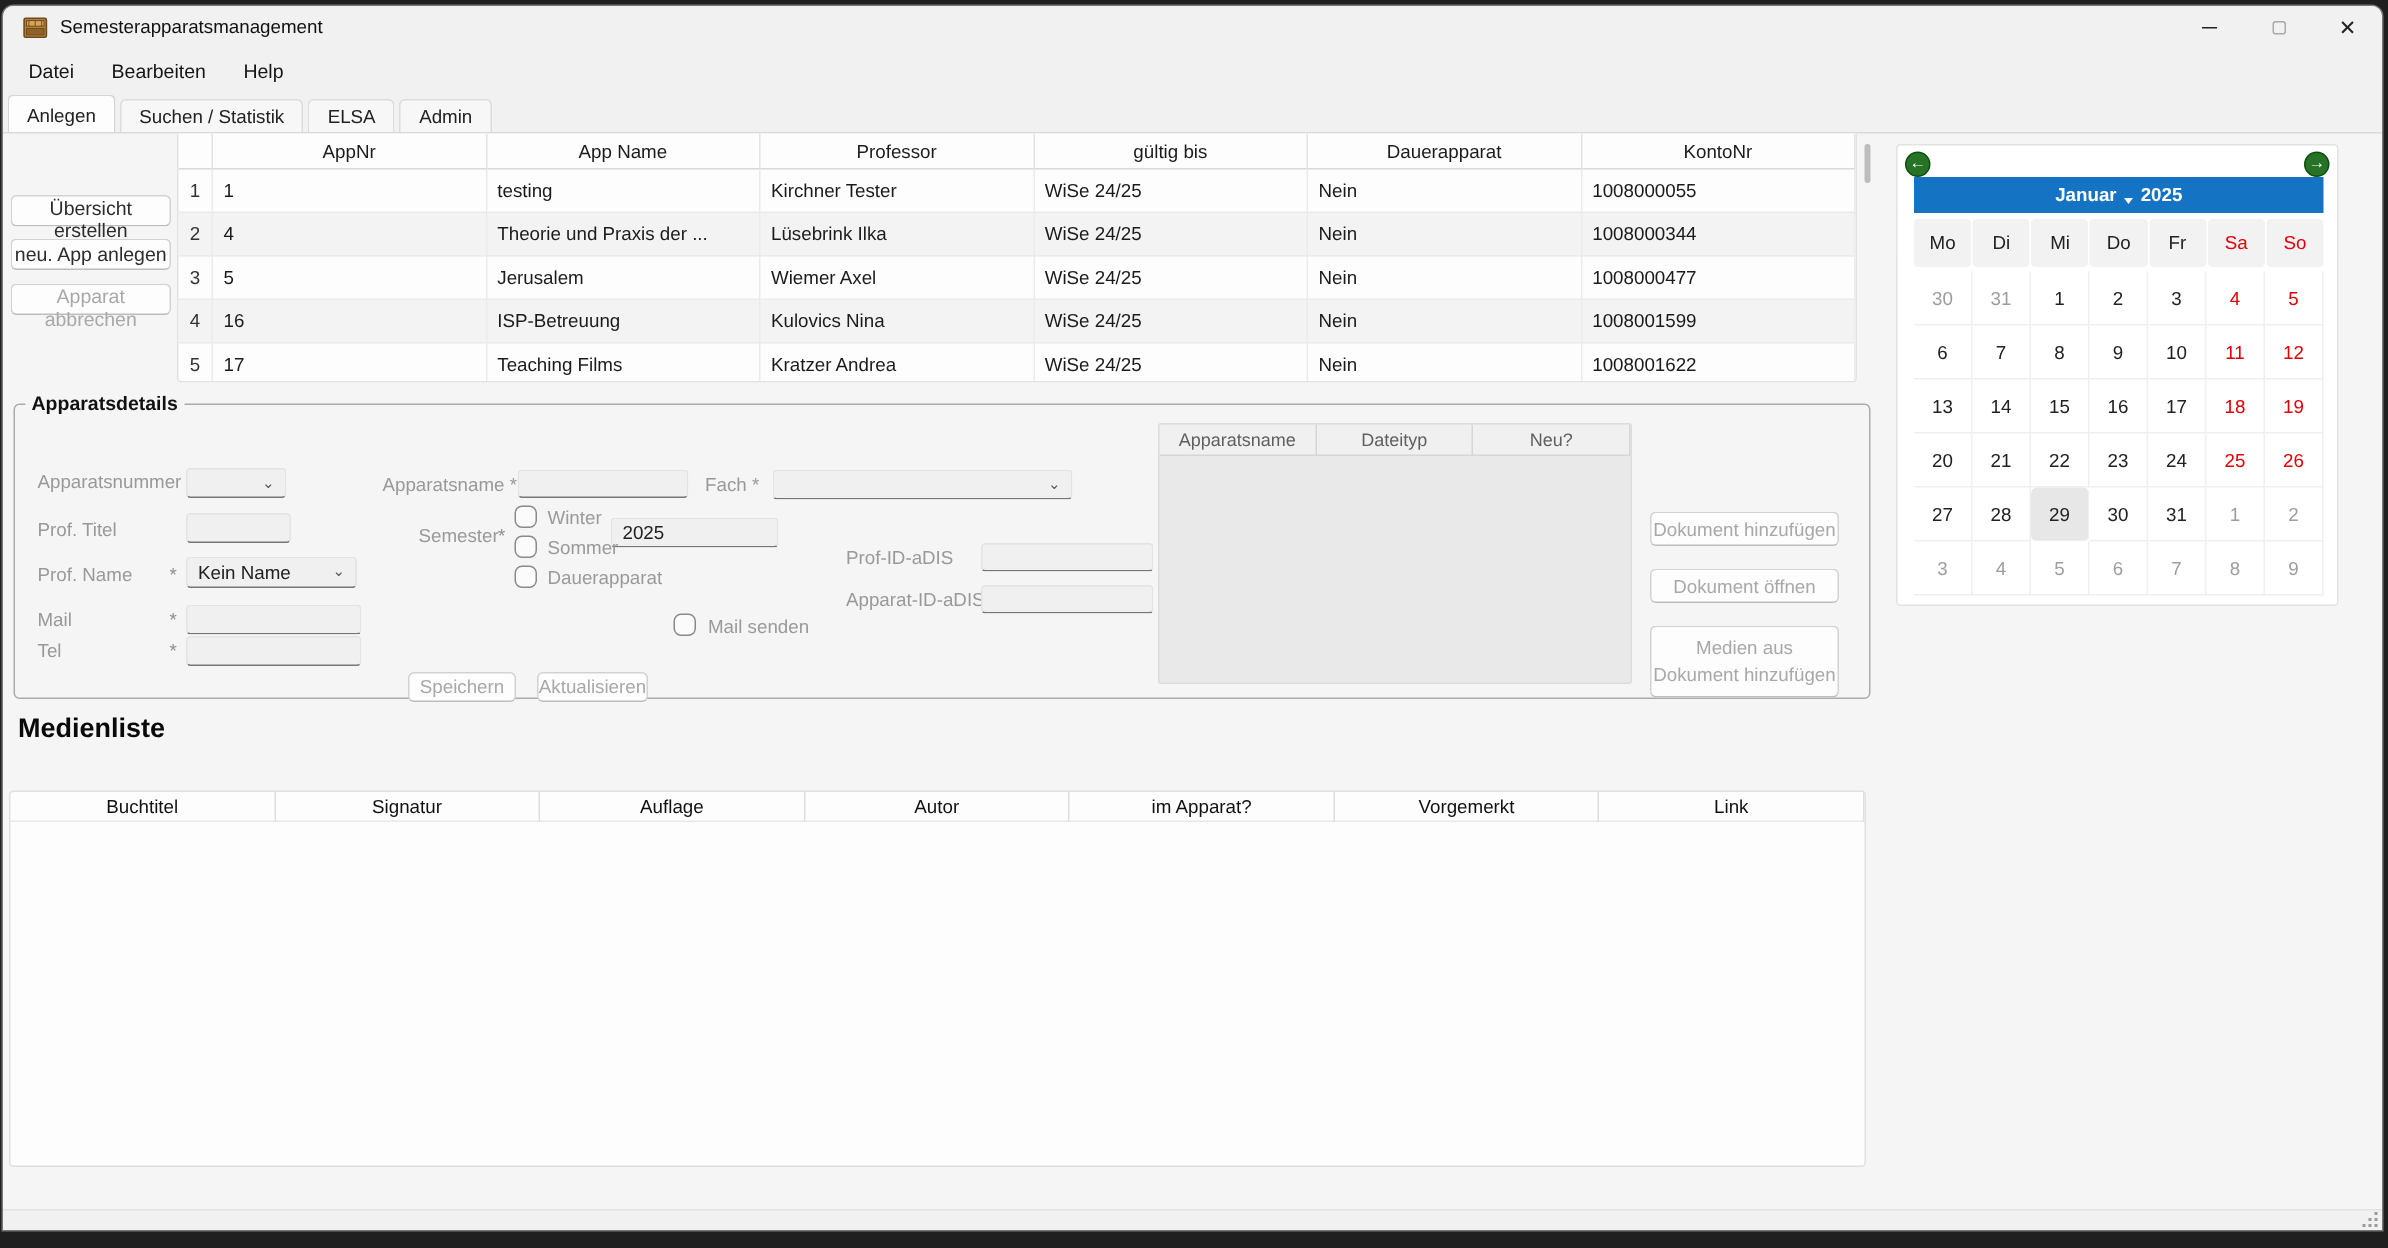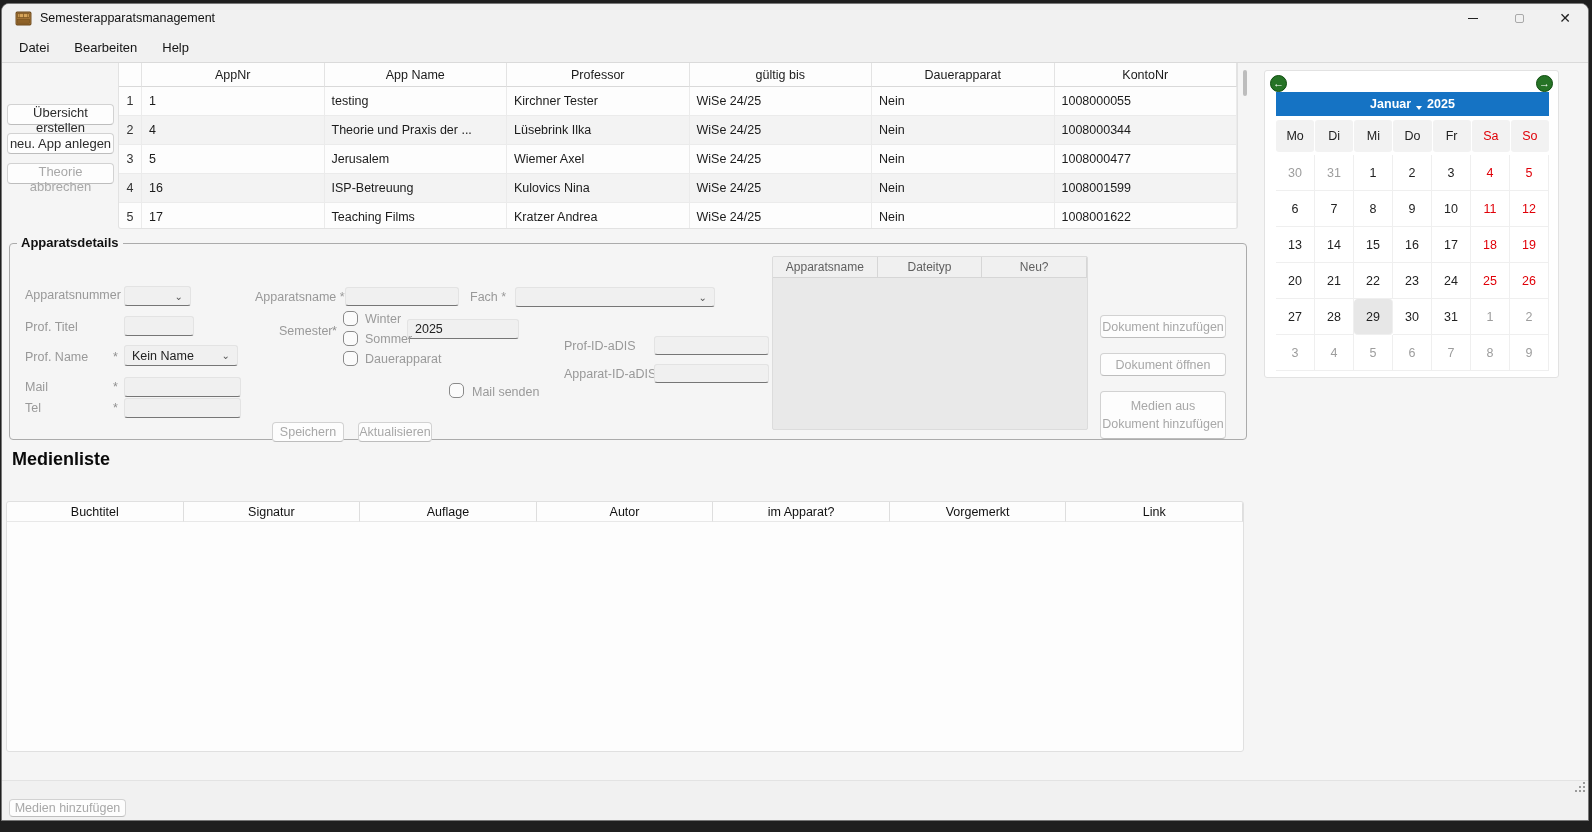--- a/index.html
+++ b/index.html
@@ -140,20 +140,26 @@
         </div>
     </div>
   </div>
 
   <div class="menubar">
       <div class="menu-item">Datei</div>
       <div class="menu-item">Bearbeiten</div>
       <div class="menu-item">Help</div>
     </div>
 
+  <div class="tabstrip">
+      <div class="tab active">Anlegen</div>
+      <div class="tab">Suchen / Statistik</div>
+      <div class="tab">ELSA</div>
+      <div class="tab">Admin</div>
+    </div>
 
   <div class="content">
 
     <div class="apps-table">
         <div class="t-row head">
           <div class="t-cell num"></div>
           <div class="t-cell">AppNr</div>
           <div class="t-cell">App Name</div>
           <div class="t-cell">Professor</div>
           <div class="t-cell">gültig bis</div>
@@ -206,21 +212,21 @@
           <div class="t-cell">1008001622</div>
         </div>
       </div>
     <div class="apps-scroll">
         <div class="apps-thumb"></div>
       </div>
 
     <div id="side-buttons">
         <button class="side-btn" style="top: 41px;">Übersicht erstellen</button>
         <button class="side-btn" style="top: 70px;">neu. App anlegen</button>
-        <button class="side-btn disabled" style="top: 100px;">Theorie abbrechen</button>
+        <button class="side-btn disabled" style="top: 100px;">Apparat abbrechen</button>
       </div>
 
     <div class="groupbox">
       <span class="gb-legend">Apparatsdetails</span>
 
       <span class="flabel" style="left:15px;top:44px;">Apparatsnummer</span>
       <div class="tb combo" style="left:114px;top:42px;width:67px;height:20px;">
         <span></span>
         <span class="chev">⌄</span>
       </div>

